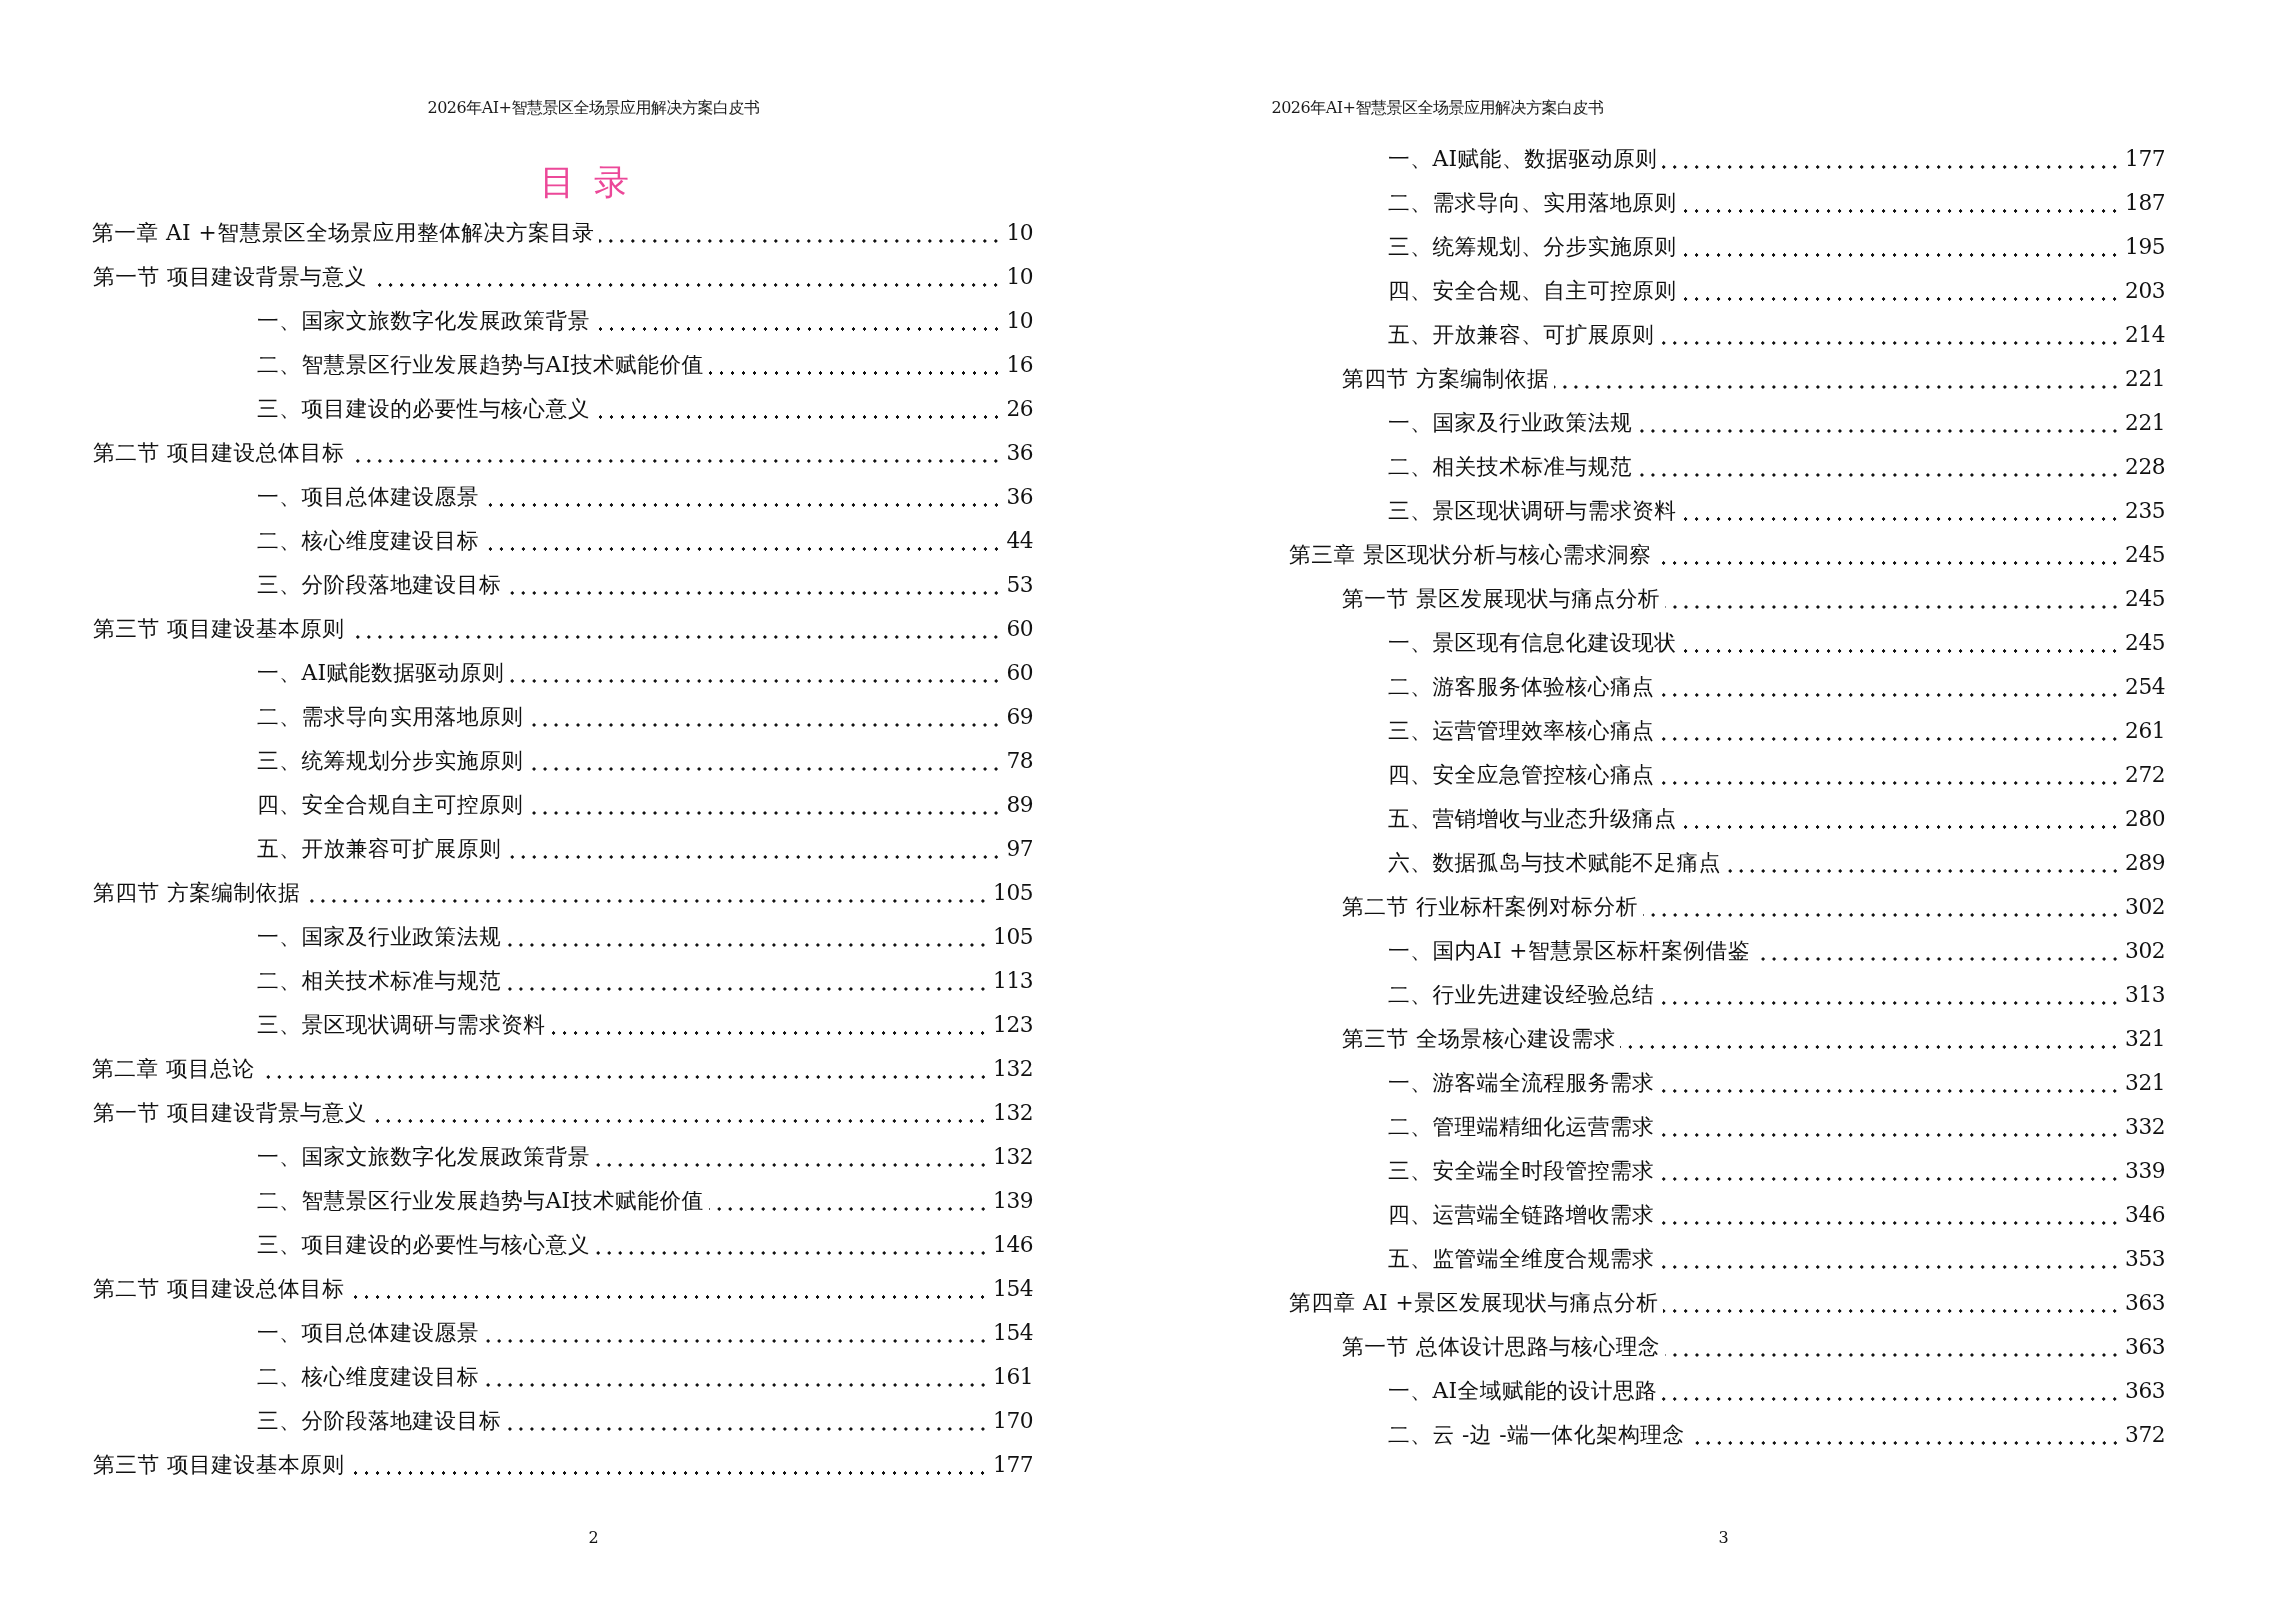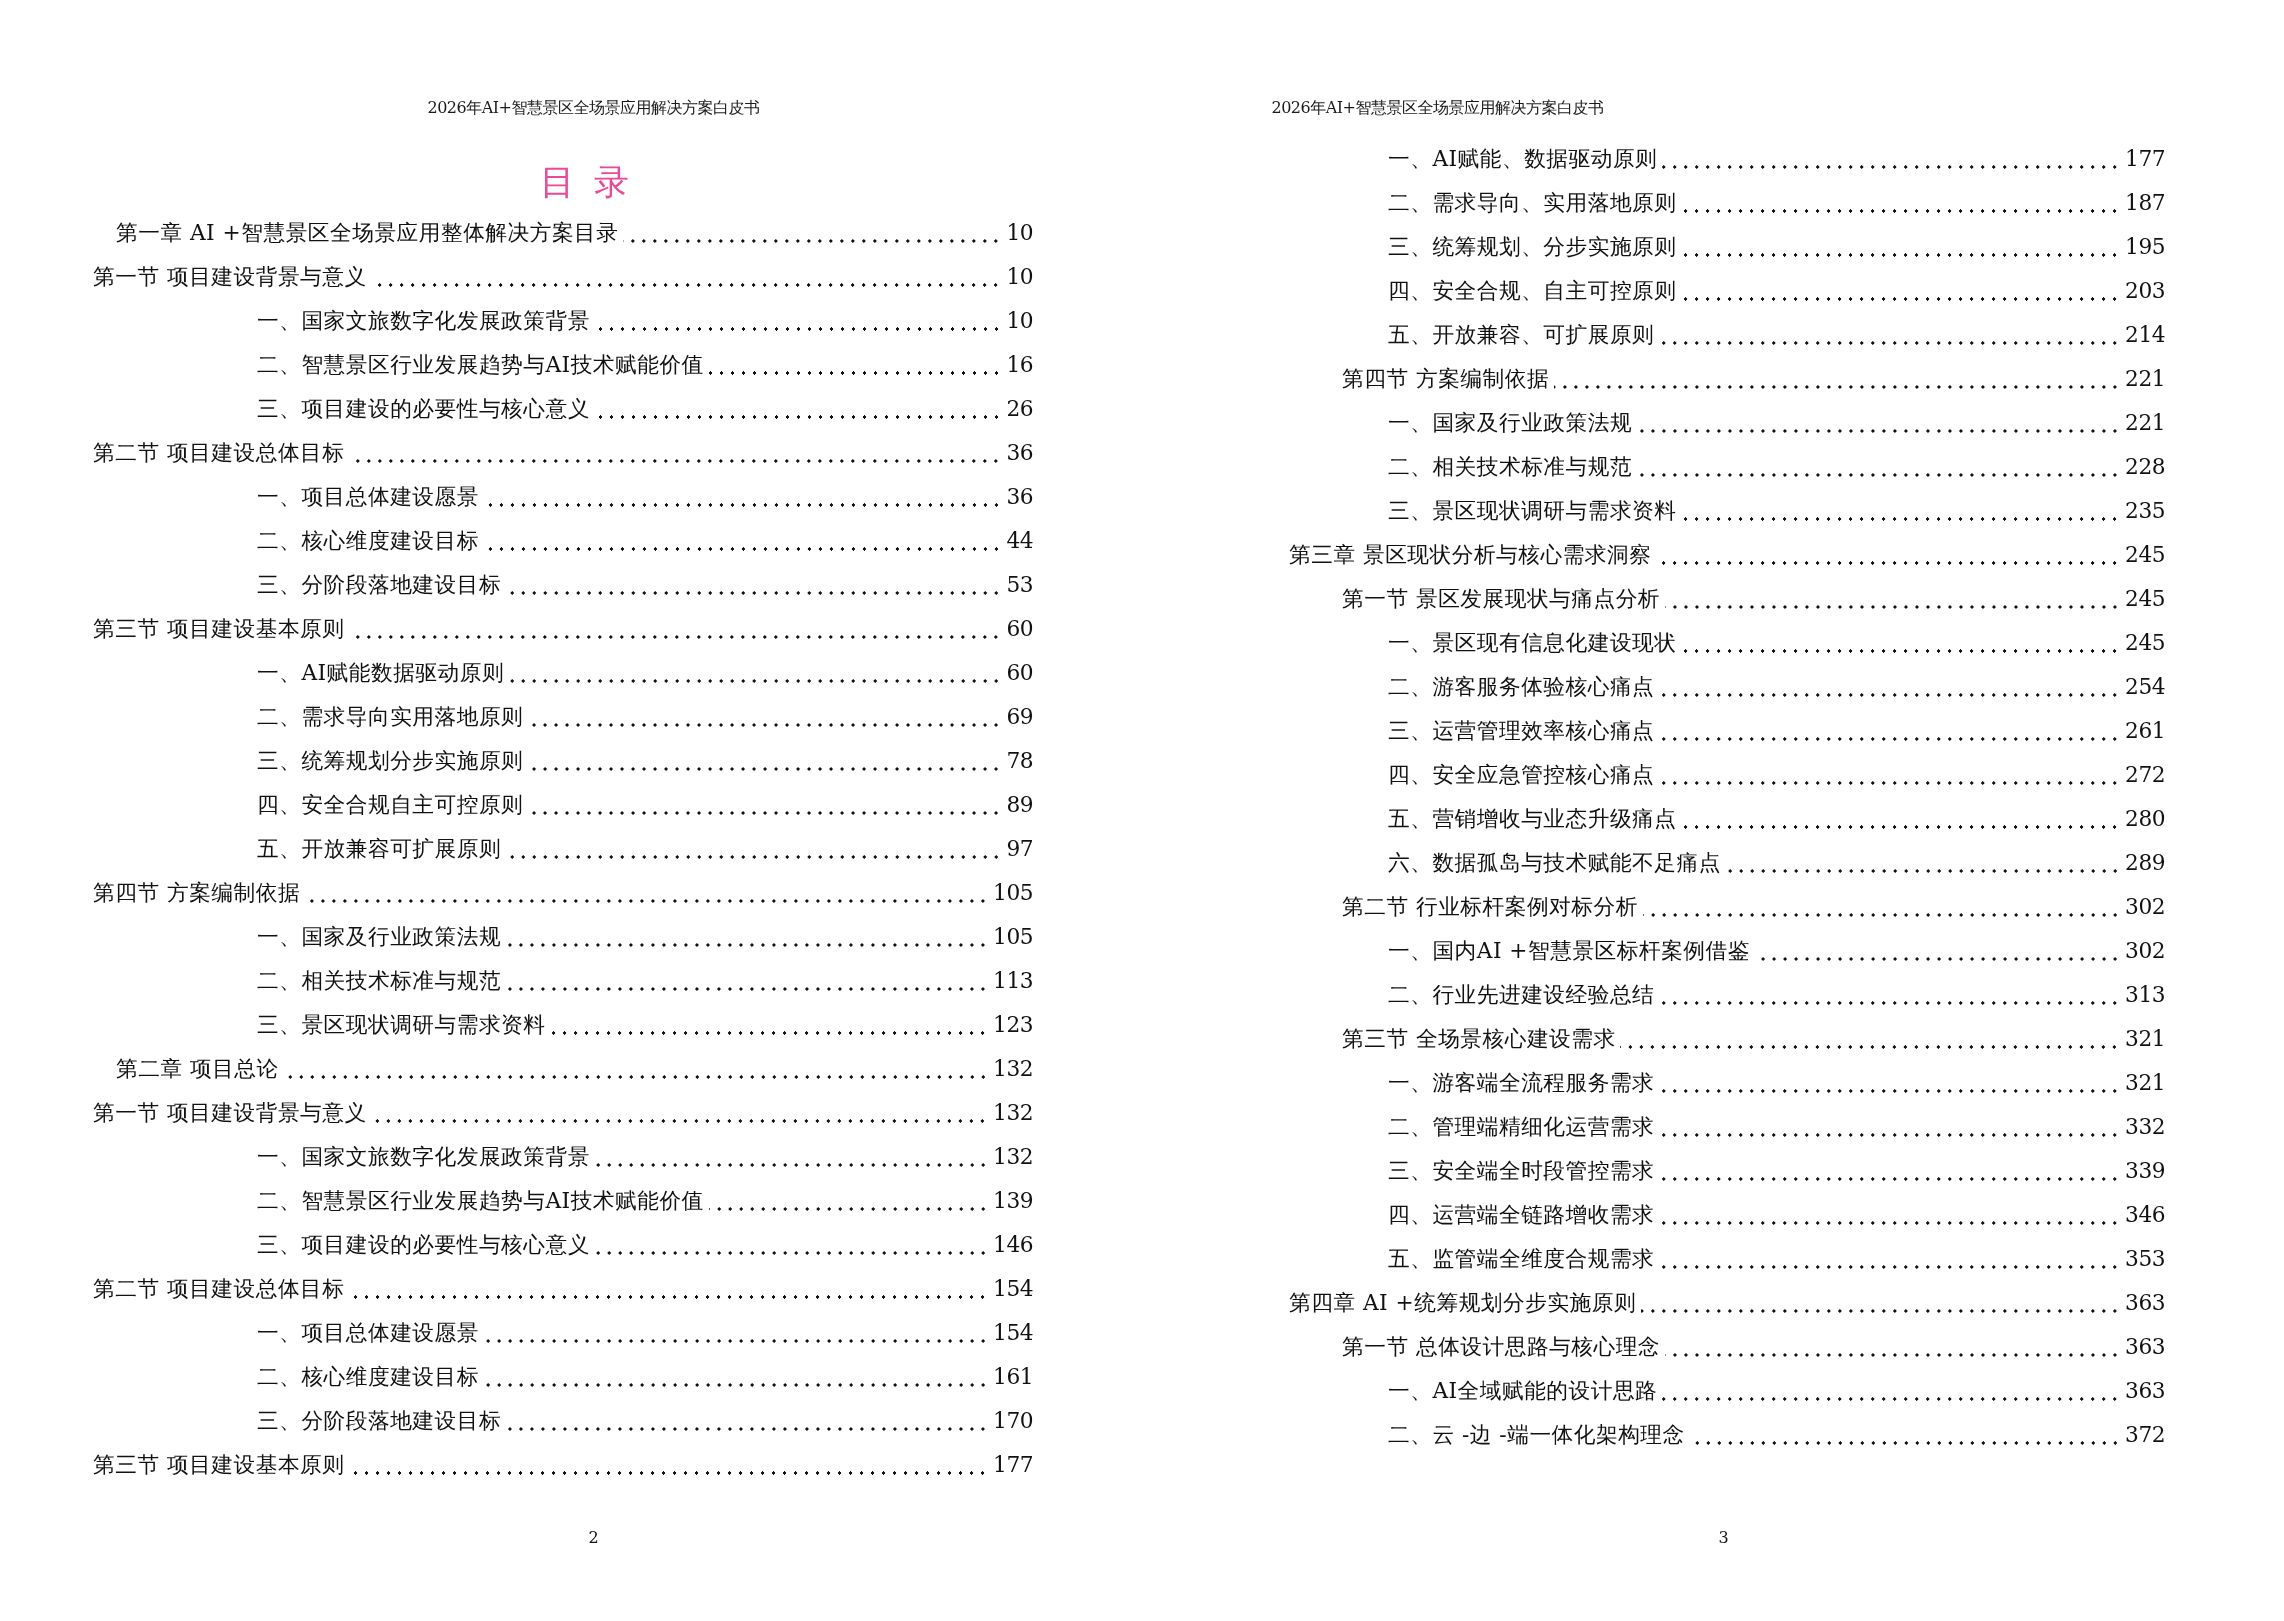--- a/index.html
+++ b/index.html
@@ -69,21 +69,21 @@
     display: flex;
     align-items: center;
     font-size: 21.7px;
     line-height: 26px;
     white-space: nowrap;
     cursor: pointer;
   }
   .page.left .toc-row { padding-right: 109px; }
   .page.right .toc-row { padding-right: 119px; }
 
-  .page.left .toc-row.level-1 { padding-left: 116px; }
+  .page.left .toc-row.level-1 { padding-left: 92px; }
   .page.left .toc-row.level-2 { padding-left: 93px; }
   .page.left .toc-row.level-3 { padding-left: 257px; }
   .page.right .toc-row.level-1 { padding-left: 147px; }
   .page.right .toc-row.level-2 { padding-left: 200px; }
   .page.right .toc-row.level-3 { padding-left: 246px; }
 
   .toc-label {
     flex: 0 0 auto;
     letter-spacing: 0.5px;
   }
@@ -398,21 +398,21 @@
     <span class="toc-label">四、运营端全链路增收需求</span>
     <span class="toc-leader"></span>
     <span class="toc-page">346</span>
   </li>
       <li class="toc-row level-3">
     <span class="toc-label">五、监管端全维度合规需求</span>
     <span class="toc-leader"></span>
     <span class="toc-page">353</span>
   </li>
       <li class="toc-row level-1">
-    <span class="toc-label">第四章 AI +统筹规划分步实施原则</span>
+    <span class="toc-label">第四章 AI +景区发展现状与痛点分析</span>
     <span class="toc-leader"></span>
     <span class="toc-page">363</span>
   </li>
       <li class="toc-row level-2">
     <span class="toc-label">第一节 总体设计思路与核心理念</span>
     <span class="toc-leader"></span>
     <span class="toc-page">363</span>
   </li>
       <li class="toc-row level-3">
     <span class="toc-label">一、AI全域赋能的设计思路</span>

